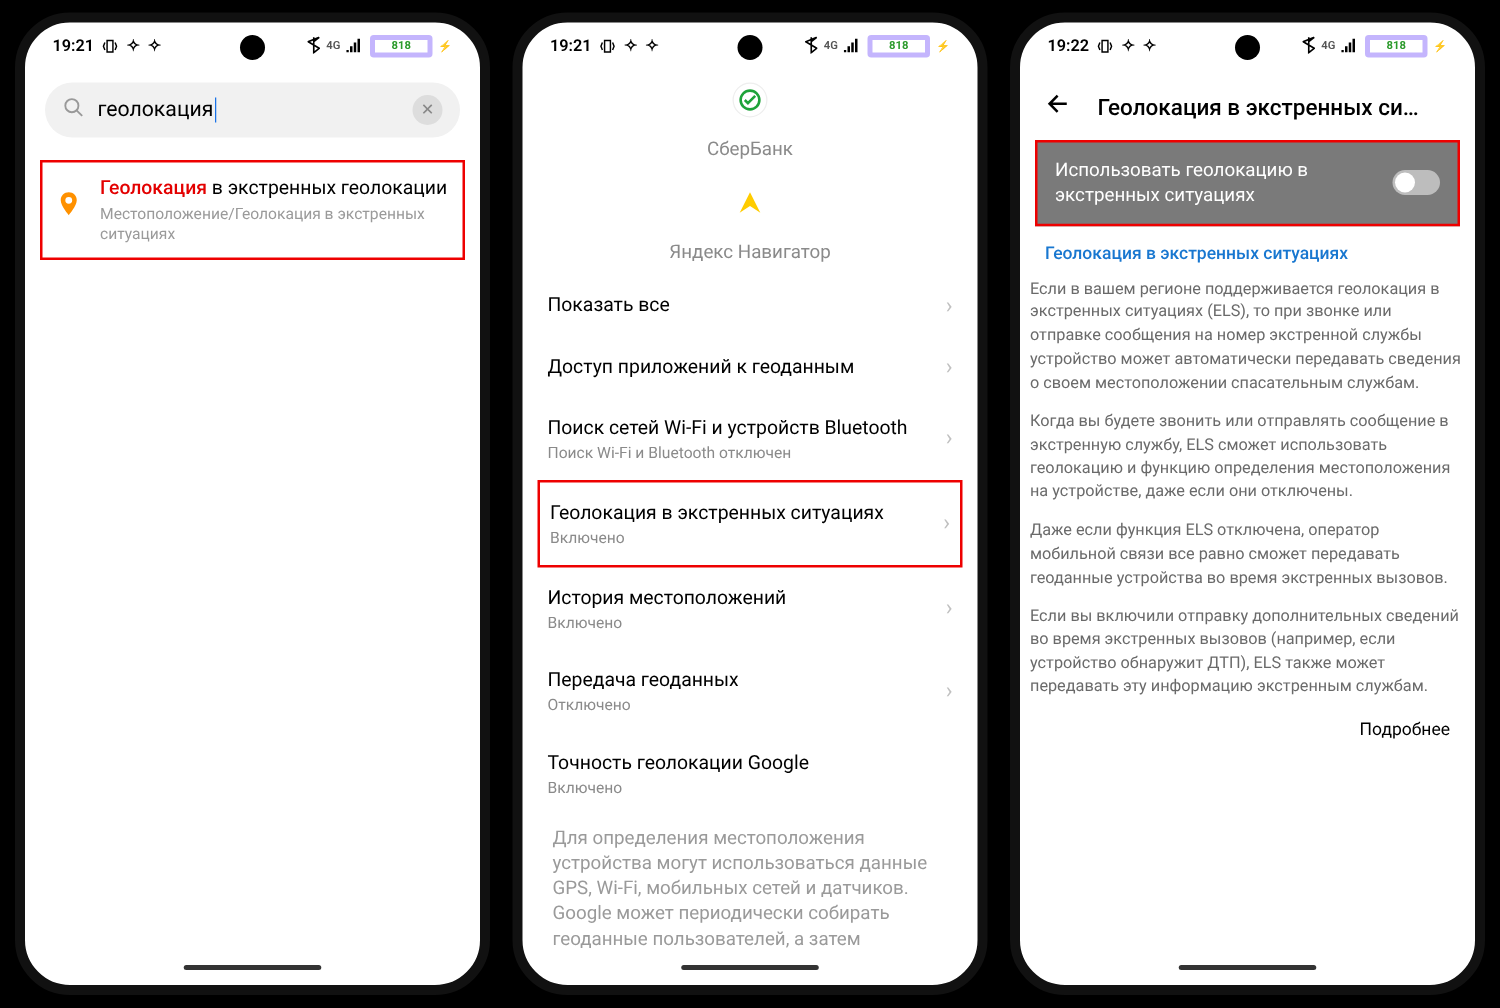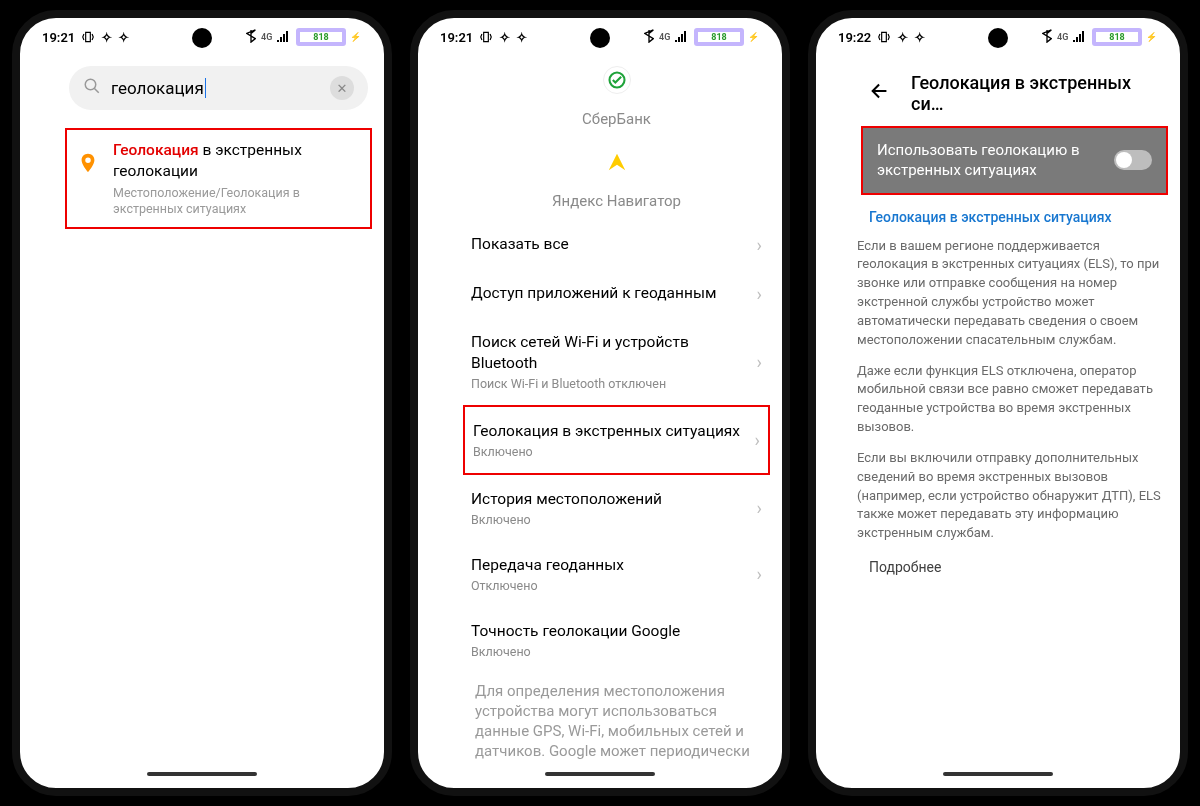--- a/index.html
+++ b/index.html
@@ -41,21 +41,21 @@
     padding: 0 22px;
     font-size: 13px;
     font-weight: 600;
     color: #000;
     position: relative;
   }
   .status-left { display:flex; align-items:center; gap:6px; }
   .status-right { display:flex; align-items:center; gap:5px; font-size:11px; }
   .status-icon { display:inline-flex; }
   .battery { border:4px solid #c4b5fd; border-radius:3px; padding:0 13px; font-size:9px; color:#2a9a2a; font-weight:700; }
-  .screen { flex:1; overflow:hidden; display:flex; flex-direction:column;margin-left:33px; }
+  .screen { flex:1; overflow:hidden; display:flex; flex-direction:column; }
   .nav-bar {
     height: 28px;
     display:flex;
     justify-content:center;
     align-items:center;
   }
   .nav-bar .handle {
     width: 110px;
     height: 4px;
     background: #333;
@@ -153,22 +153,23 @@
     font-weight:500;
   }
   .para {
     padding: 6px 8px;
     font-size:13px;
     color:#6a6a6a;
     line-height:1.45;
   }
   .link {
     padding: 10px 20px;
-    color:#404040;
+    color:#000000;
     font-size:14px;
+    text-align:right;
   }
   .sig { font-size:9px; color:#555; }
 </style>
 </head>
 <body>
 
 <div class="phone">
   <div class="notch"></div>
   <div class="status-bar">
     <div class="status-left">
@@ -373,20 +374,21 @@
 
     <div class="toggle-band">
       <span class="lbl">Использовать геолокацию в экстренных ситуациях</span>
       <span class="switch">
           <span class="knob"></span>
         </span>
     </div>
 
     <div class="section-title">Геолокация в экстренных ситуациях</div>
     <div class="para">Если в вашем регионе поддерживается геолокация в экстренных ситуациях (ELS), то при звонке или отправке сообщения на номер экстренной службы устройство может автоматически передавать сведения о своем местоположении спасательным службам.</div>
+    <div class="para">Когда вы будете звонить или отправлять сообщение в экстренную службу, ELS сможет использовать геолокацию и функцию определения местоположения на устройстве, даже если они отключены.</div>
     <div class="para">Даже если функция ELS отключена, оператор мобильной связи все равно сможет передавать геоданные устройства во время экстренных вызовов.</div>
     <div class="para">Если вы включили отправку дополнительных сведений во время экстренных вызовов (например, если устройство обнаружит ДТП), ELS также может передавать эту информацию экстренным службам.</div>
     <div class="link">Подробнее</div>
   </div>
   <div class="nav-bar">
       <div class="handle"></div>
     </div>
 </div>
 
 </body></html>

